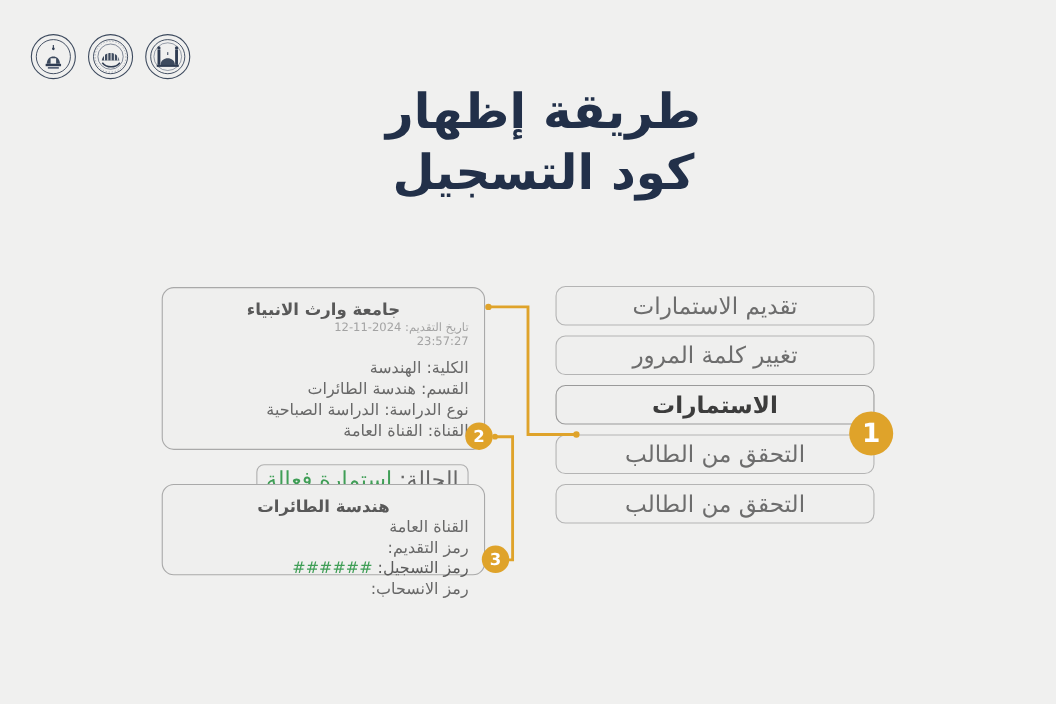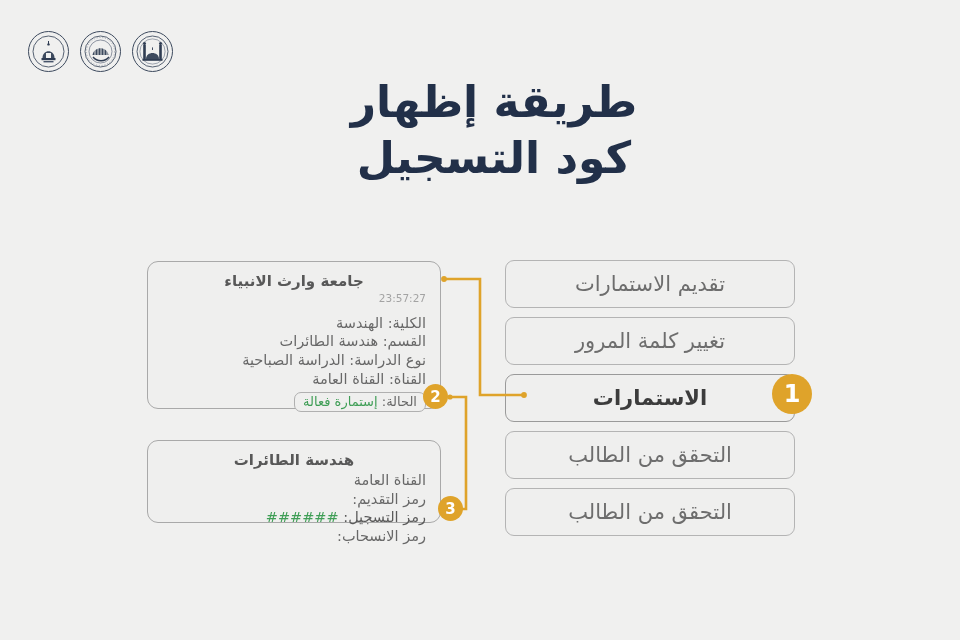--- a/index.html
+++ b/index.html
@@ -55,21 +55,21 @@
   
   #menu-list {
     position: absolute;
     left: 505px;
     top: 260px;
     width: 290px;
   }
   .menu-btn {
     box-sizing: border-box;
     width: 290px;
-    height: 48px;
+    height: 36px;
     margin-bottom: 9px;
     border: 1px solid #b4b4b4;
     border-radius: 9px;
     background: #efefee;
     display: flex;
     align-items: center;
     justify-content: center;
     color: #6d6d6d;
     font-size: 21px;
     font-weight: normal;
@@ -154,22 +154,22 @@
   }
   .card-line.bold { font-weight: normal; color: #5a5a5a; }
   .val-green { color: #3f9e56; }
   .status-chip {
     display: inline-block;
     box-sizing: border-box;
     border: 1px solid #b0b0b0;
     border-radius: 7px;
     background: #efefee;
     padding: 1px 8px 2px 8px;
-    margin-top: 3px;
-    font-size: 13px;
+    margin-top: 20px;
+    font-size: 20px;
     color: #686868;
     white-space: nowrap;
   }
 
   
   #connectors {
     position: absolute;
     left: 0; top: 0;
     width: 960px; height: 640px;
     pointer-events: none;
@@ -231,20 +231,21 @@
   <circle cx="444" cy="279" r="2.9" fill="#dfa32a"></circle>
   <circle cx="524" cy="395" r="2.9" fill="#dfa32a"></circle>
 
   <polyline points="450,397 466,397 466,509 452,509" fill="none" stroke="#dfa32a" stroke-width="2.6" stroke-linecap="butt" stroke-linejoin="miter"></polyline>
   <circle cx="450" cy="397" r="2.6" fill="#dfa32a"></circle>
   <circle cx="452" cy="509" r="2.6" fill="#dfa32a"></circle>
 </svg>
 
 <div class="info-card" id="card-application">
   <p class="card-heading">جامعة وارث الانبياء</p>
+  <p class="card-sub">تاريخ التقديم: 2024-11-12</p>
   <p class="card-sub">23:57:27</p>
   <div class="card-gap"></div>
   <p class="card-line">الكلية: الهندسة</p>
   <p class="card-line">القسم: هندسة الطائرات</p>
   <p class="card-line">نوع الدراسة: الدراسة الصباحية</p>
   <p class="card-line">القناة: القناة العامة</p>
   <div class="status-chip">
     <span>الحالة:</span>
     <span class="val-green">إستمارة فعالة</span>
   </div>

